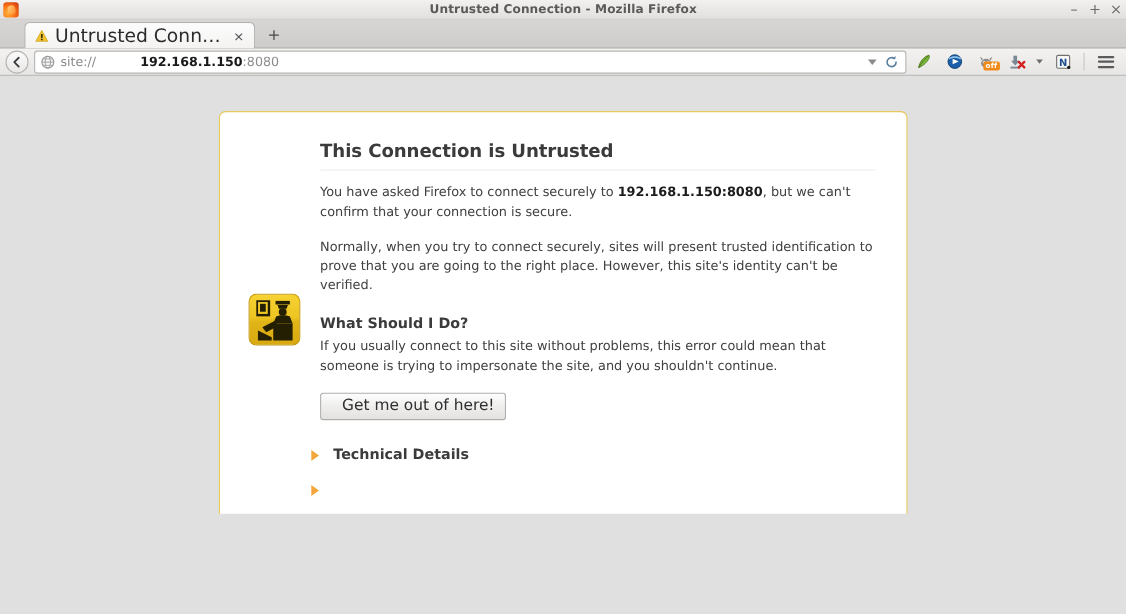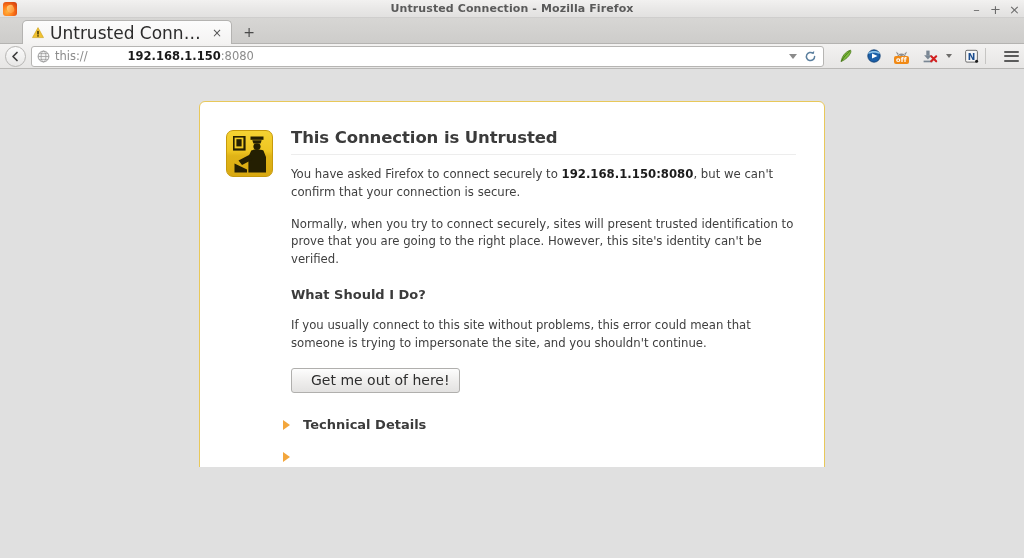--- a/index.html
+++ b/index.html
@@ -210,21 +210,21 @@
   .reload-icon { width: 13px; height: 13px; display: block; }
 
   .toolbar-icons {
     display: flex;
     align-items: center;
     flex: none;
     margin-left: 2px;
   }
   .tb-btn {
     width: 28px; height: 24px;
-    display: flex; align-items: center; justify-content: flex-end;
+    display: flex; align-items: center; justify-content: center;
     position: relative;
   }
   .tb-sep {
     width: 1px; height: 16px;
     background: #c6c5c3;
     margin: 0 5px;
   }
   .badge-off {
     position: absolute;
     left: 12px; top: 12px;
@@ -260,21 +260,21 @@
 
   .error-card {
     width: 626px;
     margin: 0 auto;
     background: #ffffff;
     border: 1px solid #e8c85a;
     border-radius: 6px;
     padding: 26px 28px 30px 26px;
     display: flex;
     gap: 18px;
-    align-items: flex-start;
+    align-items: center;
     box-shadow: 0 0 0 0 rgba(0,0,0,0);
   }
 
   .warn-icon {
     width: 47px; height: 47px;
     flex: none;
     margin-top: 2px;
     border-radius: 7px;
     background: linear-gradient(to bottom, #f5d232 0%, #eec522 45%, #e0b417 55%, #d9a911 100%);
     border: 1px solid #c79a0d;
@@ -300,21 +300,21 @@
     line-height: 1.52;
     color: #3f3f3f;
     margin-bottom: 14px;
   }
   p.para b { font-weight: bold; color: #1c1c1c; }
 
   h2.subhead {
     font-size: 13px;
     font-weight: bold;
     color: #3b3b3b;
-    margin: 18px 0 15px 0;
+    margin: 18px 0 4px 0;
   }
 
   .getout-btn {
     font-family: "DejaVu Sans", "Liberation Sans", sans-serif;
     font-size: 14px;
     color: #2e2e2e;
     background: linear-gradient(to bottom, #fdfdfd 0%, #eeedec 55%, #e3e2e1 100%);
     border: 1px solid #b0afad;
     border-radius: 3px;
     padding: 3px 9px 4px 19px;
@@ -381,21 +381,21 @@
     </div>
 
     <div class="urlbar">
       <svg class="globe-icon" viewBox="0 0 13 13">
         <circle cx="6.5" cy="6.5" r="5.4" fill="#f4f4f4" stroke="#9a9a9a" stroke-width="1"></circle>
         <ellipse cx="6.5" cy="6.5" rx="2.4" ry="5.4" fill="none" stroke="#9a9a9a" stroke-width="0.8"></ellipse>
         <line x1="1.1" y1="6.5" x2="11.9" y2="6.5" stroke="#9a9a9a" stroke-width="0.8"></line>
         <line x1="2" y1="3.6" x2="11" y2="3.6" stroke="#9a9a9a" stroke-width="0.7"></line>
         <line x1="2" y1="9.4" x2="11" y2="9.4" stroke="#9a9a9a" stroke-width="0.7"></line>
       </svg>
-      <span class="url-text"><span>this://</span><span class="host">192.168.1.150</span><span>:8080</span></span>
+      <span class="url-text"><span>site://</span><span class="host">192.168.1.150</span><span>:8080</span></span>
       <div class="url-actions">
         <div class="caret-down"></div>
         <svg class="reload-icon" viewBox="0 0 13 13">
           <path d="M10.6 6.5 a4.1 4.1 0 1 1 -1.6 -3.25" fill="none" stroke="#5b7f9e" stroke-width="1.5" stroke-linecap="round"></path>
           <path d="M10.2 0.9 L10.0 3.5 L7.4 3.1 Z" fill="#5b7f9e"></path>
         </svg>
       </div>
     </div>
 
     <div class="toolbar-icons">

